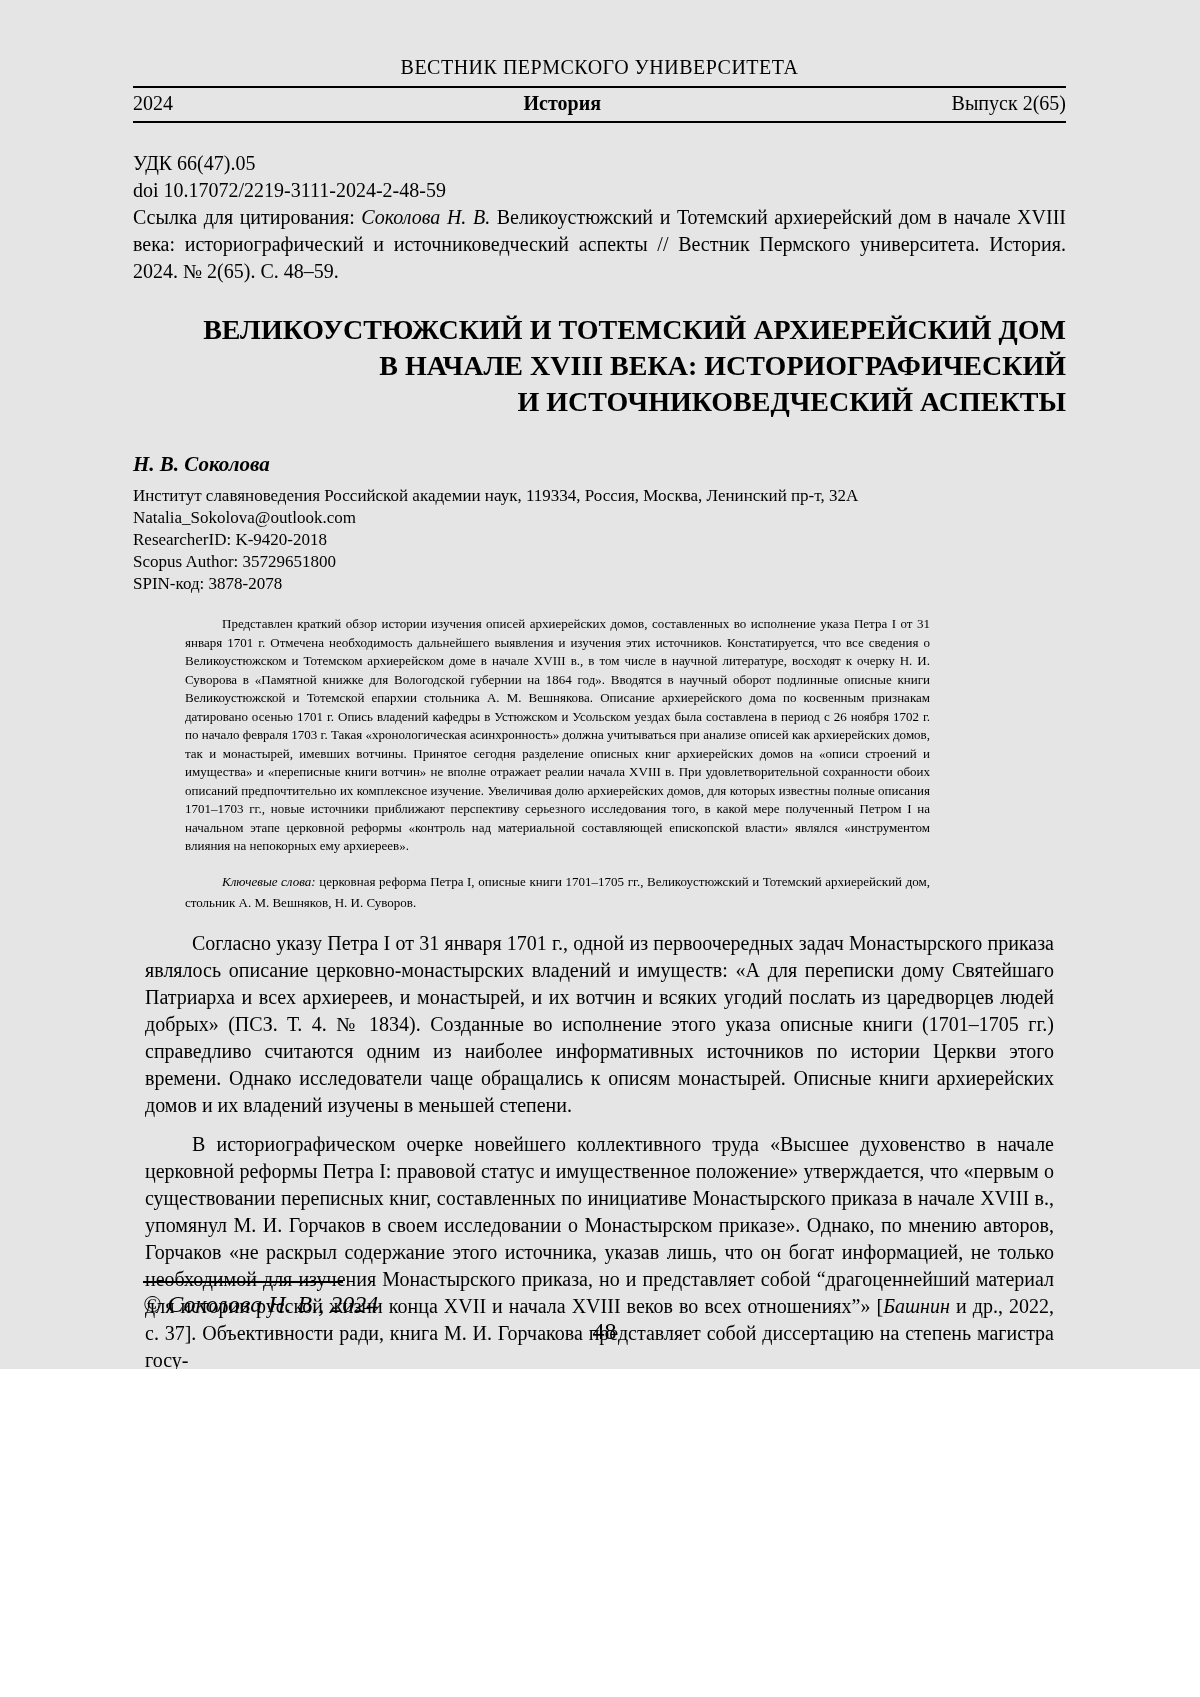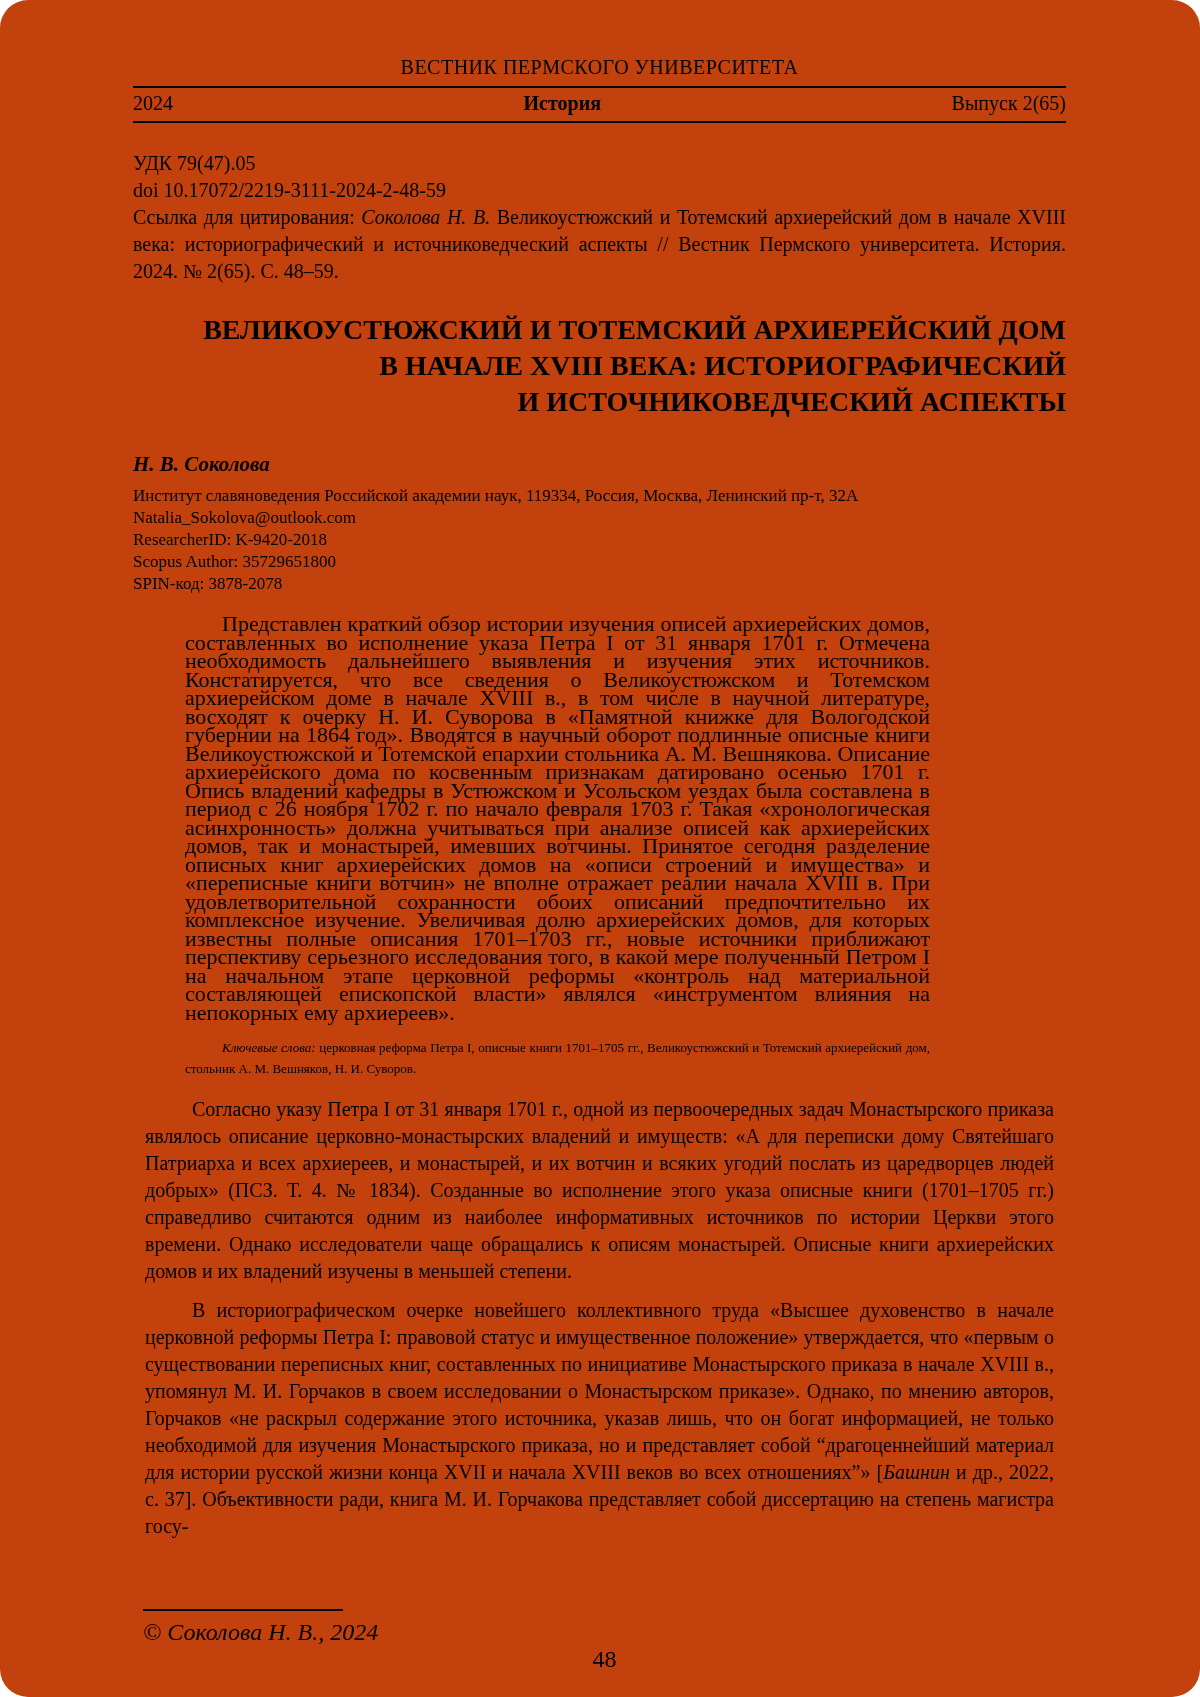--- a/index.html
+++ b/index.html
@@ -1,26 +1,25 @@
 <!DOCTYPE html>
 <html lang="ru"><head>
 <meta charset="utf-8">
 <style>
   html, body { margin: 0; padding: 0; background: #ffffff; }
   .page {
     position: relative;
     width: 1200px;
-    height: 1697px;
+    height: 1369px;
     box-sizing: border-box;
     padding: 56px 134px 0 133px;
-    background: #c2410c;
+    background: #e5e5e5;
     color: #000000;
     font-family: "Liberation Serif", "DejaVu Serif", serif;
     overflow: hidden;
-    border-radius: 28px;
   }
   .italic { font-style: italic; }
 
   
   .journal-title {
     text-align: center;
     font-size: 20px;
     letter-spacing: 0.5px;
     margin-bottom: 7px;
   }
@@ -53,21 +52,21 @@
     font-size: 21px;
     font-weight: bold;
     font-style: italic;
   }
   .affiliation { margin-top: 8px; font-size: 17px; line-height: 22px; }
   .affiliation div { margin: 0; }
 
   
   .abstract {
     margin: 20px 136px 0 52px;
-    font-size: 22px;
+    font-size: 13px;
     line-height: 18.5px;
     text-align: justify;
     text-indent: 37px;
   }
   .keywords {
     margin: 15px 136px 0 52px;
     font-size: 13px;
     line-height: 21px;
     text-align: justify;
     text-indent: 37px;
@@ -104,21 +103,21 @@
     <div class="rule"></div>
     <div class="header-row">
       <span>2024</span>
       <span class="header-section">История</span>
       <span>Выпуск 2(65)</span>
     </div>
     <div class="rule"></div>
   </header>
 
   <section class="meta">
-    <p class="meta-line">УДК 79(47).05</p>
+    <p class="meta-line">УДК 66(47).05</p>
     <p class="meta-line">doi 10.17072/2219-3111-2024-2-48-59</p>
     <p class="citation"><span>Ссылка для цитирования: </span><span class="italic">Соколова Н. В.</span><span> Великоустюжский и Тотемский архиерейский дом в начале XVIII века: историографический и источниковедческий аспекты // Вестник Пермского университета. История. 2024. № 2(65). С. 48–59.</span></p>
   </section>
 
   <h1 class="article-title">
     <span class="title-line">ВЕЛИКОУСТЮЖСКИЙ И ТОТЕМСКИЙ АРХИЕРЕЙСКИЙ ДОМ</span>
     <span class="title-line">В НАЧАЛЕ XVIII ВЕКА: ИСТОРИОГРАФИЧЕСКИЙ</span>
     <span class="title-line">И ИСТОЧНИКОВЕДЧЕСКИЙ АСПЕКТЫ</span>
   </h1>
 

